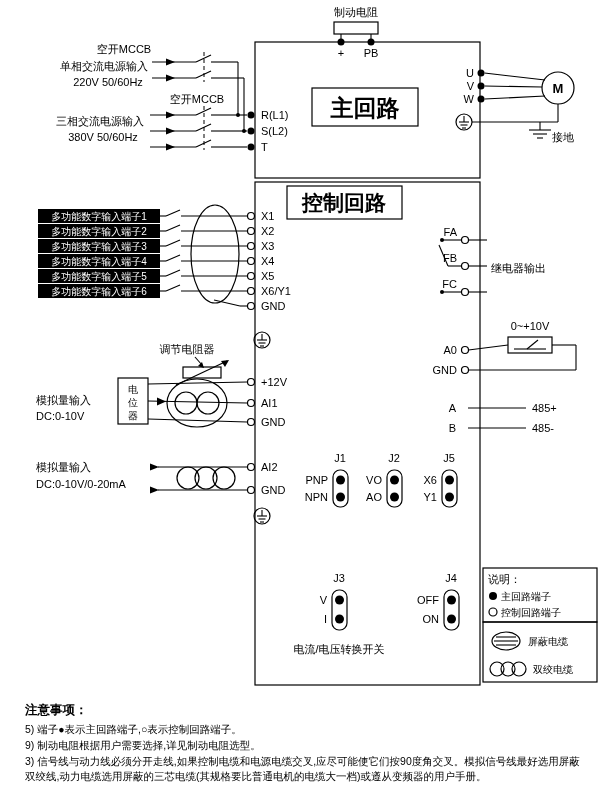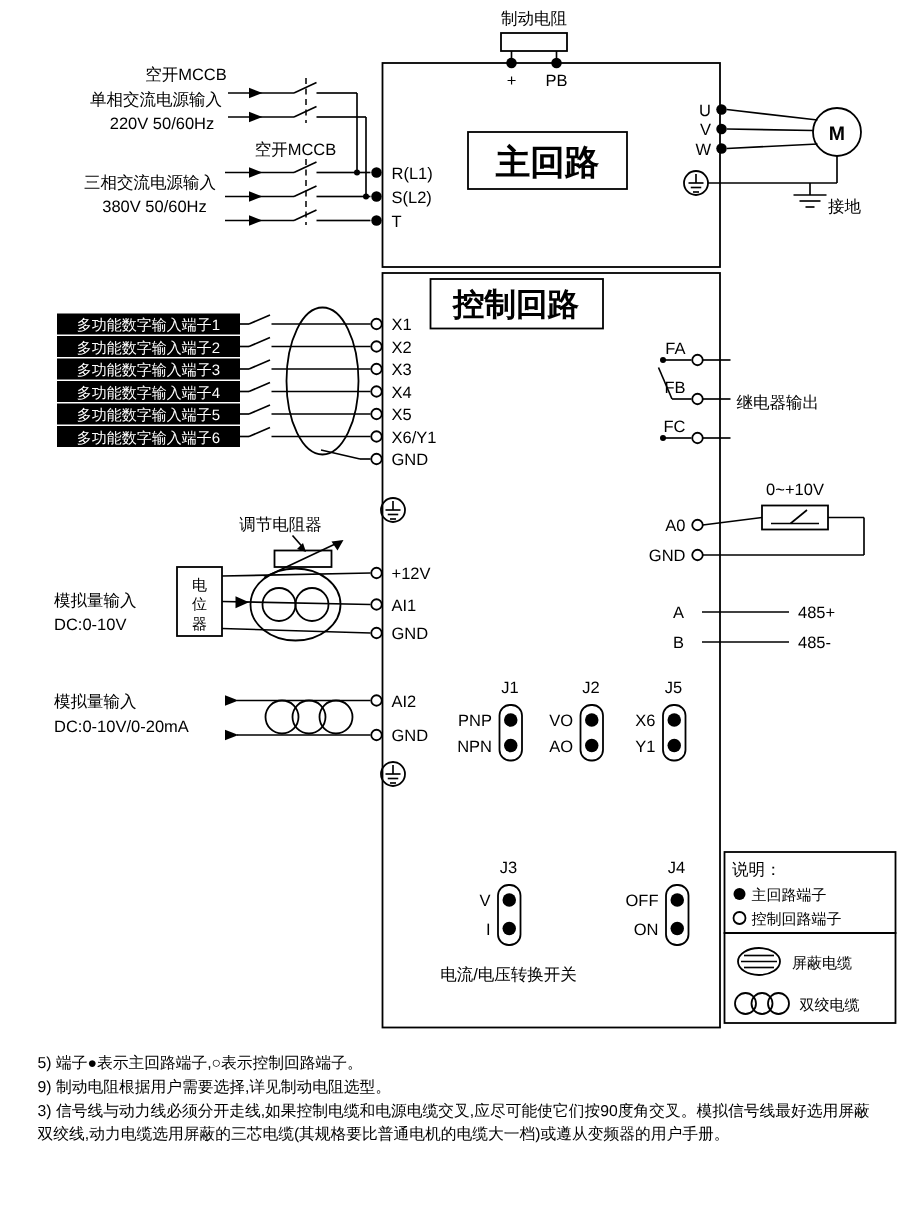--- a/index.html
+++ b/index.html
@@ -389,18 +389,19 @@
       <circle cx="497" cy="669" r="7" class="box"></circle>
       <circle cx="508" cy="669" r="7" class="box"></circle>
       <circle cx="519" cy="669" r="7" class="box"></circle>
     </g>
     <text x="533" y="673" class="t10">双绞电缆</text>
   </g>
 
 </svg>
 
   <div class="notes">
+    <p class="notes-title">注意事项：</p>
     <div class="note-item">5) 端子●表示主回路端子,○表示控制回路端子。</div>
     <div class="note-item">9) 制动电阻根据用户需要选择,详见制动电阻选型。</div>
     <div class="note-item">3) 信号线与动力线必须分开走线,如果控制电缆和电源电缆交叉,应尽可能使它们按90度角交叉。模拟信号线最好选用屏蔽双绞线,动力电缆选用屏蔽的三芯电缆(其规格要比普通电机的电缆大一档)或遵从变频器的用户手册。</div>
   </div>
 
 </div>
 
 </body></html>

